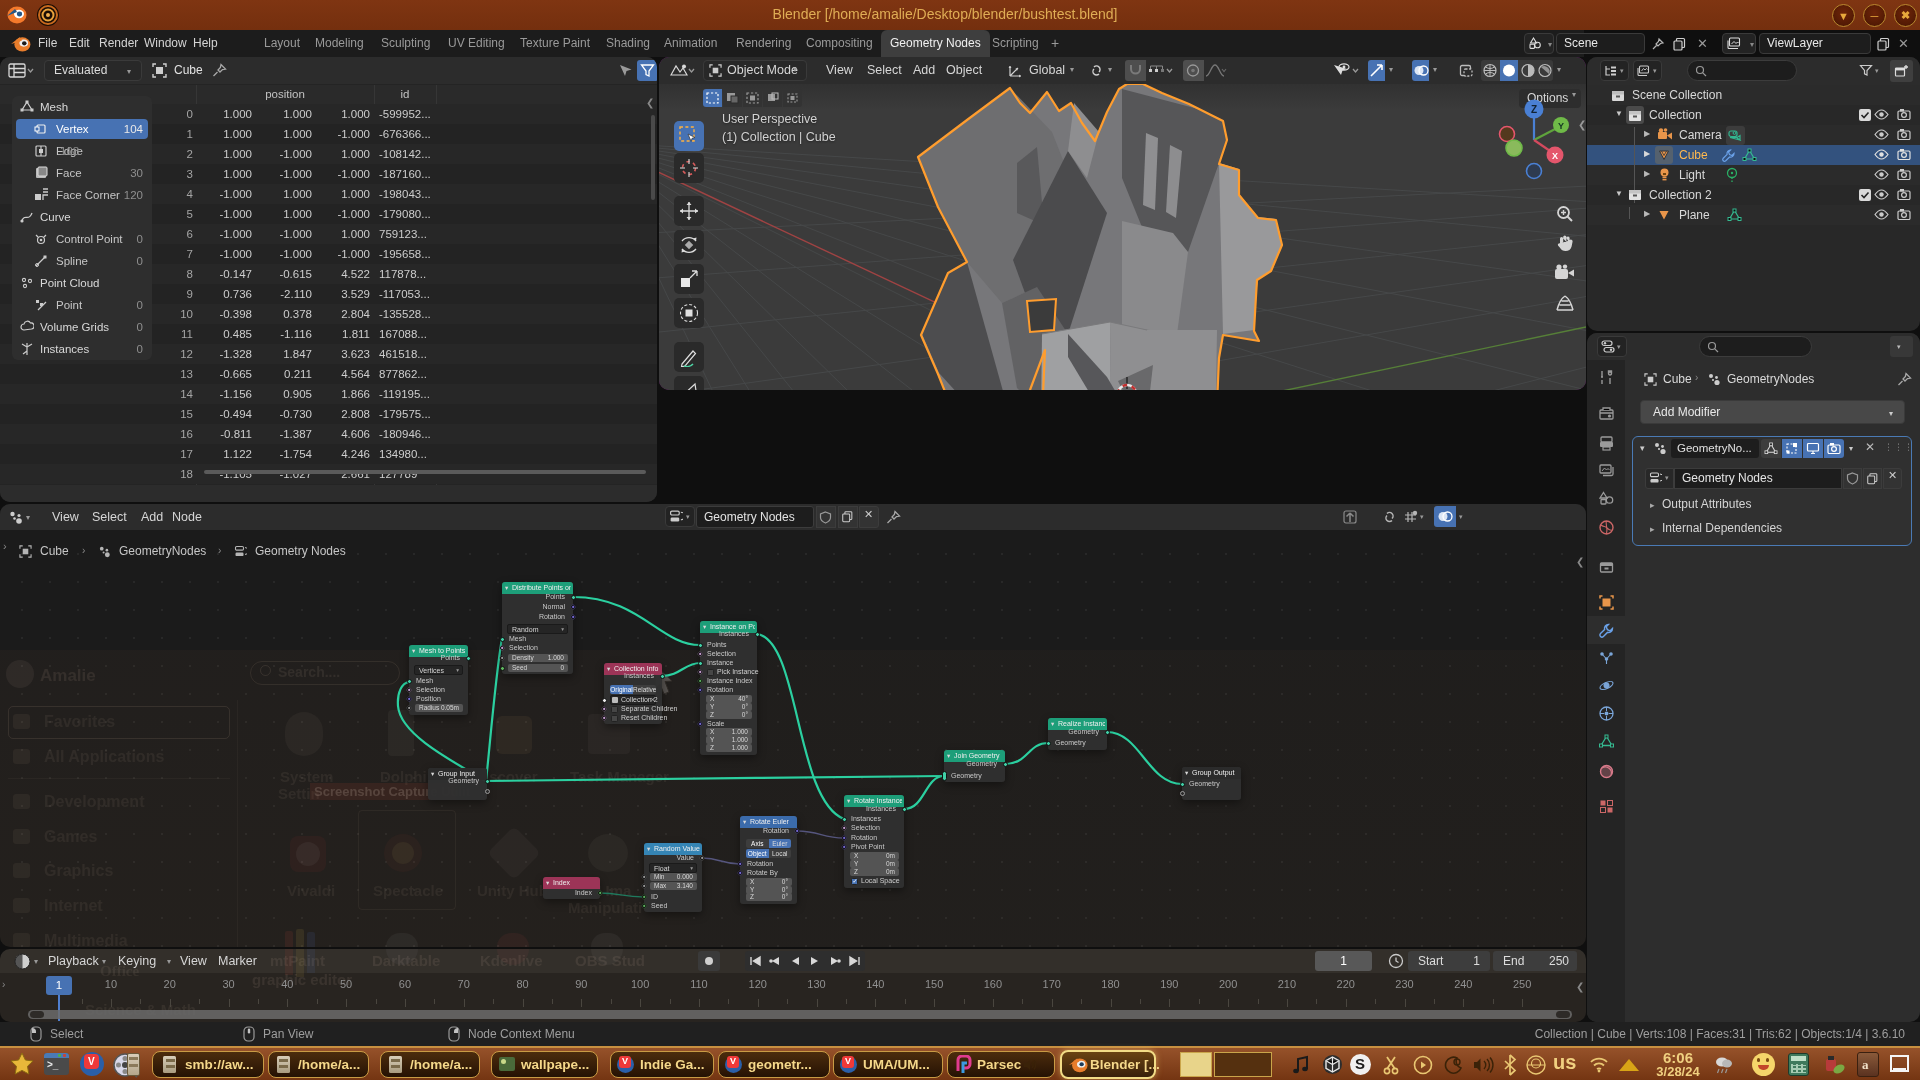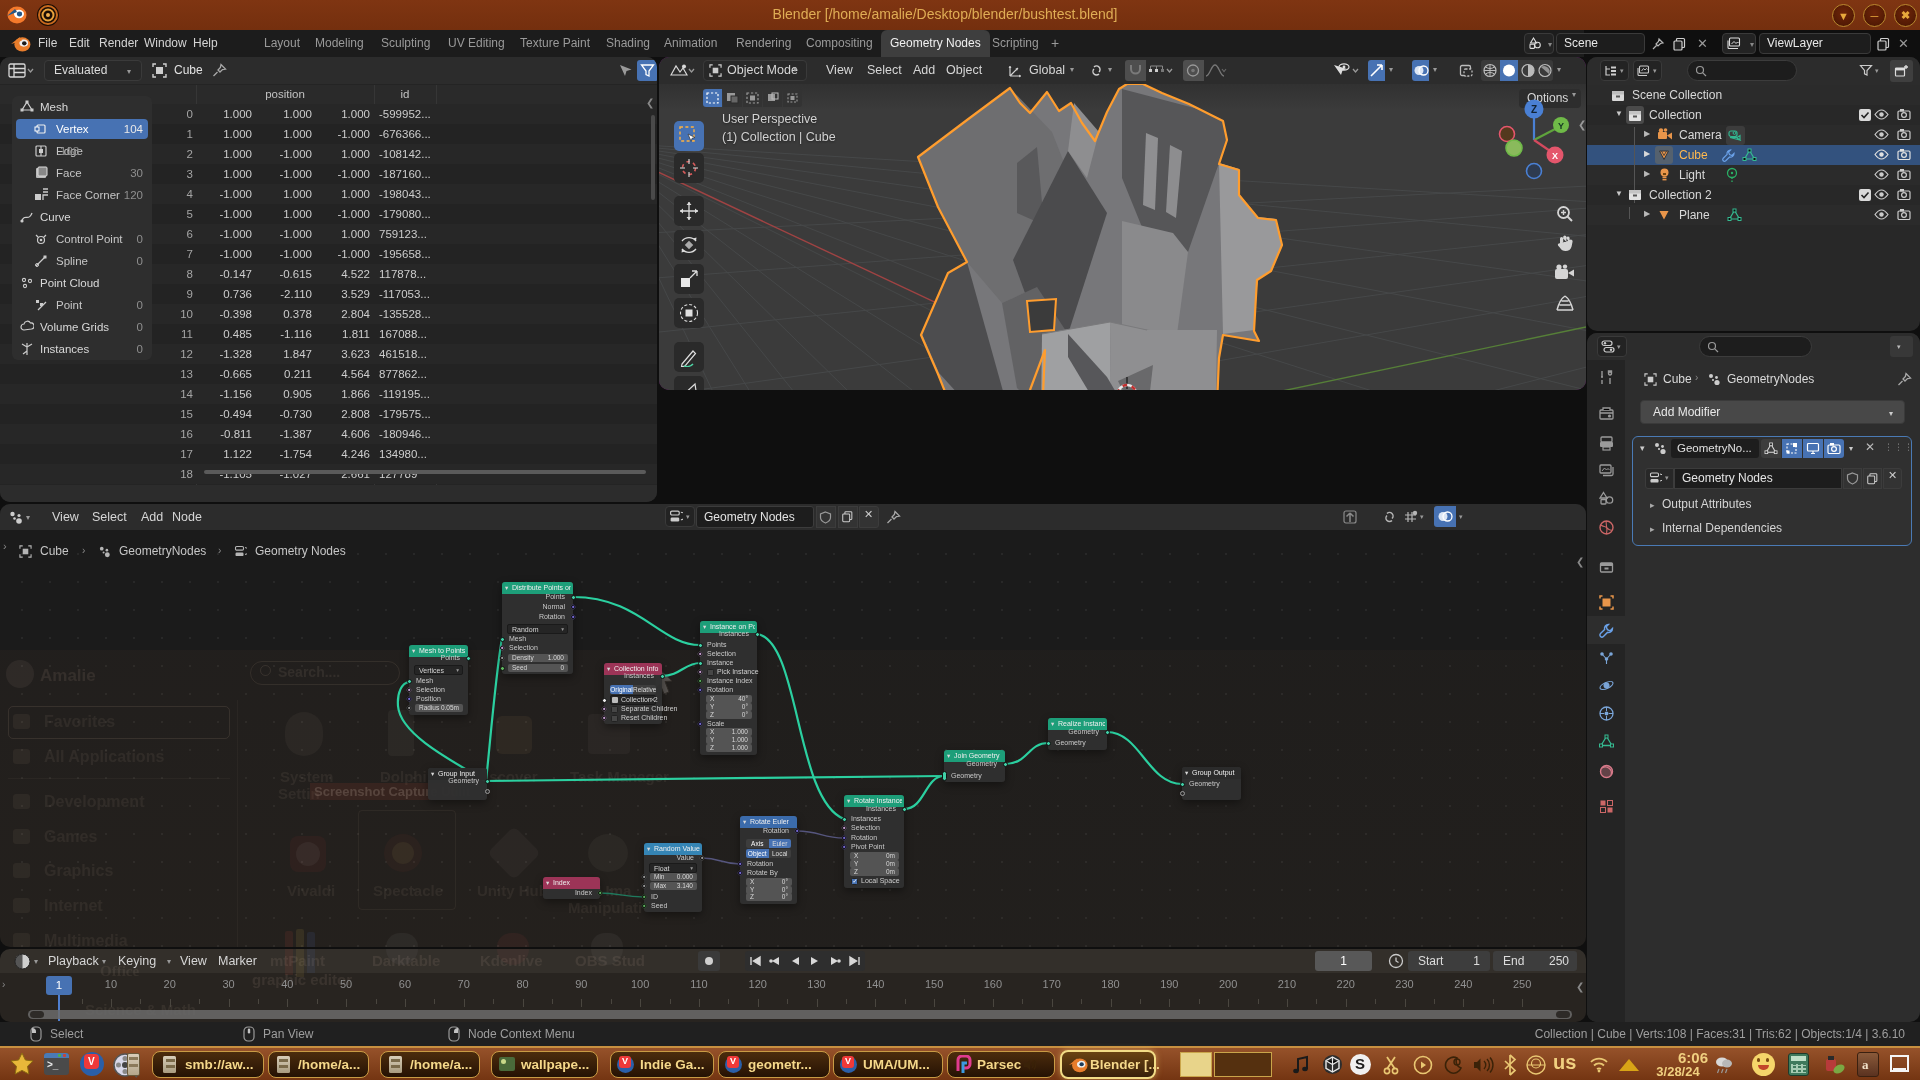--- a/index.html
+++ b/index.html
@@ -1671,21 +1671,21 @@
       <path d="M3 10 h18 M12 4 a4.5 4.5 0 0 0 0 9 m0-9 a4.5 4.5 0 0 1 0 9" stroke="#e9c772" stroke-width="1.2" fill="none"></path>
     </svg>
  <div class="abs" style="left:1553px;top:3px;font-size:20px;font-weight:bold;color:#f0d080;">us</div>
  <svg class="abs" style="left:1588px;top:7px" width="22" height="18" viewBox="0 0 22 18">
       <path d="M3 7 a11 11 0 0 1 16 0 M6 10.5 a7 7 0 0 1 10 0 M9 14 a3.5 3.5 0 0 1 4 0" stroke="#e9c772" stroke-width="1.8" fill="none"></path>
       <circle cx="11" cy="16" r="1.4" fill="#e9c772"></circle>
     </svg>
  <svg class="abs" style="left:1618px;top:10px" width="22" height="14" viewBox="0 0 22 14">
       <path d="M11 1 L21 13 H1Z" fill="#d8a416"></path>
     </svg>
- <div class="abs" style="left:1648px;top:1px;width:60px;text-align:right;font-size:15px;font-weight:bold;color:#f0d080;">6:06</div>
+ <div class="abs" style="left:1648px;top:1px;width:60px;text-align:center;font-size:15px;font-weight:bold;color:#f0d080;">6:06</div>
  <div class="abs" style="left:1648px;top:16px;width:60px;text-align:center;font-size:13px;font-weight:bold;color:#f0d080;">3/28/24</div>
  <svg class="abs" style="left:1712px;top:6px" width="24" height="22" viewBox="0 0 24 22">
       <ellipse cx="10" cy="8" rx="6" ry="4.5" fill="#d8d8d8"></ellipse>
       <ellipse cx="15" cy="9.5" rx="5" ry="4" fill="#b8b8b8"></ellipse>
       <path d="M7 15 l-1.5 4 M11 15 l-1.5 4 M15 15 l-1.5 4" stroke="#9a9a9a" stroke-width="1.2"></path>
     </svg>
  <div class="abs" style="left:1752px;top:5px;width:23px;height:23px;border-radius:50%;background:#f5d56a;"></div>
  <div class="abs" style="left:1757px;top:10px;width:3px;height:4px;border-radius:2px;background:#7a4a10;"></div>
  <div class="abs" style="left:1766px;top:10px;width:3px;height:4px;border-radius:2px;background:#7a4a10;"></div>
  <div class="abs" style="left:1758px;top:17px;width:11px;height:5px;border-radius:0 0 6px 6px;background:#c2452a;"></div>

